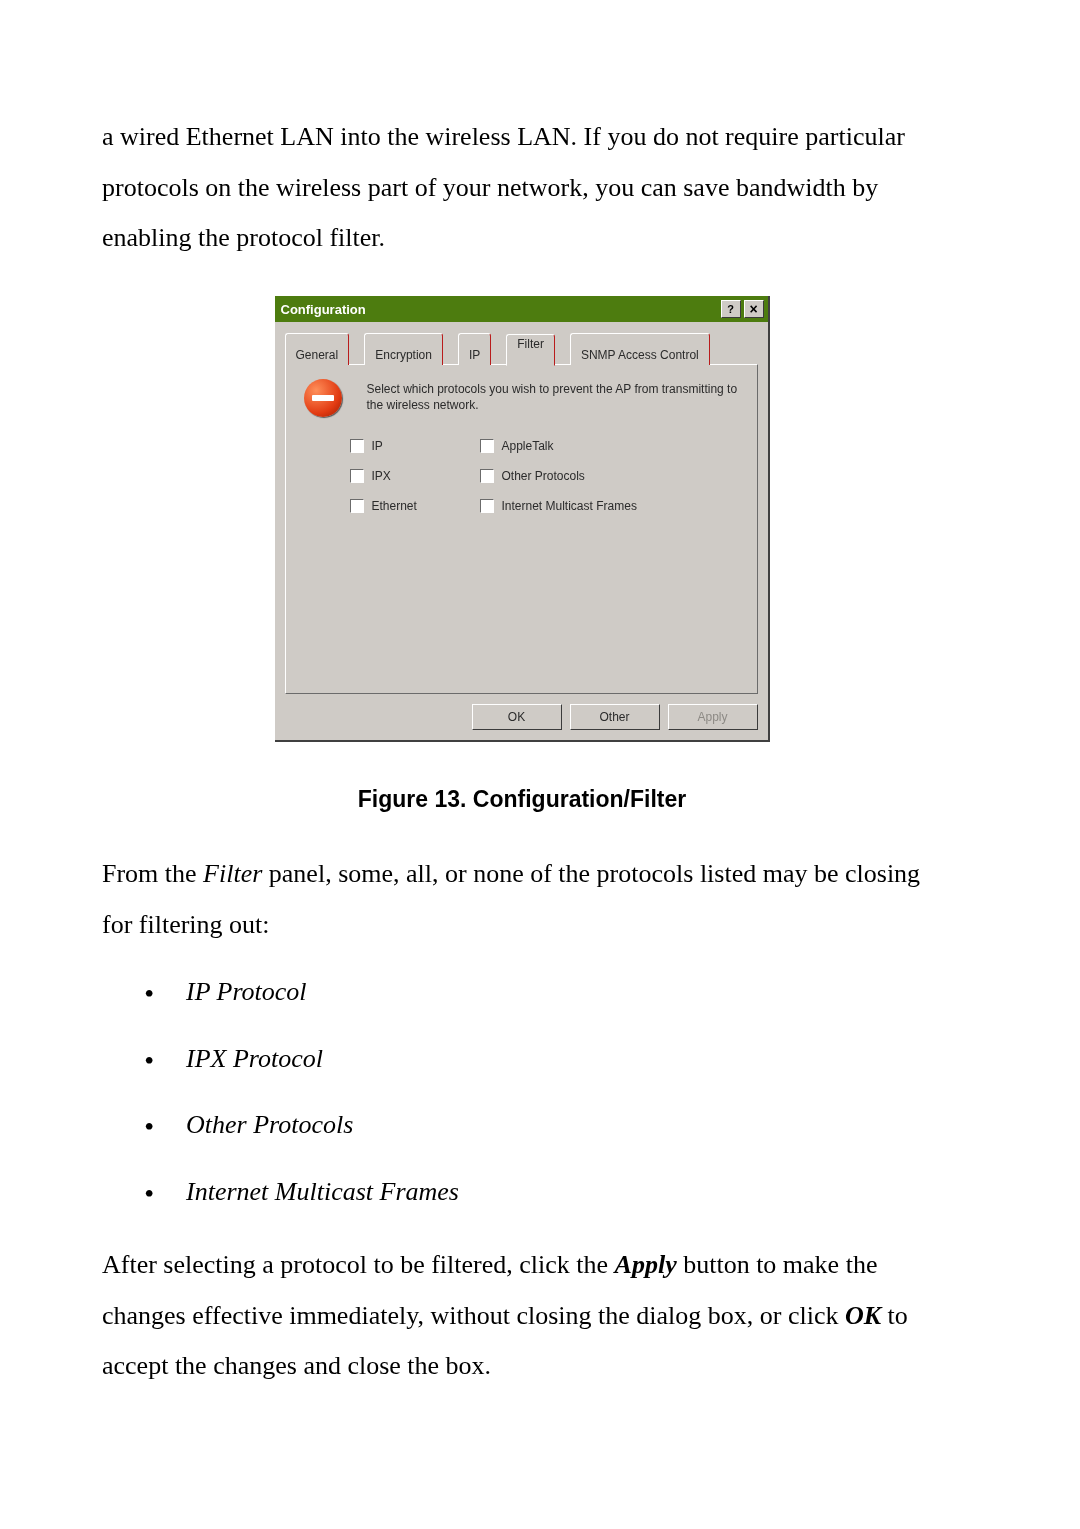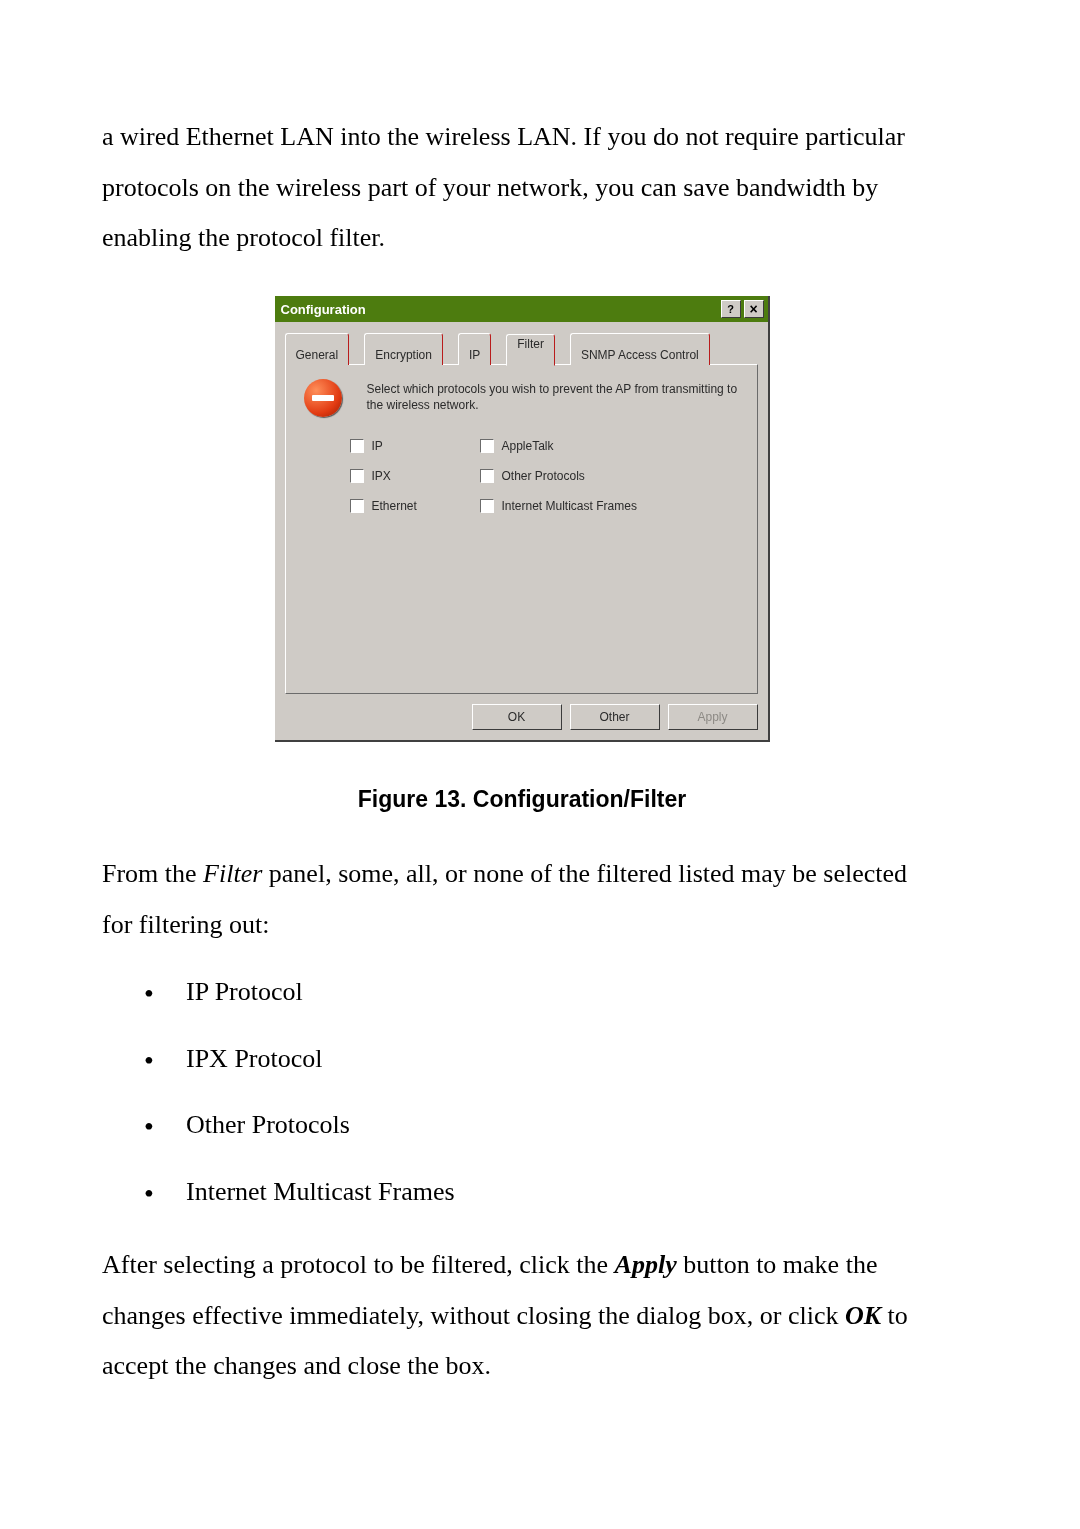--- a/index.html
+++ b/index.html
@@ -174,20 +174,21 @@
     font-size: 23px;
     margin: 44px 0 0 0;
   }
 
   .after-fig { margin-top: 36px; }
 
   ul.protocols {
     margin: 24px 0 0 0;
     padding: 0 0 0 42px;
     list-style: none;
+    font-style: italic;
   }
   ul.protocols li {
     position: relative;
     padding-left: 42px;
     font-size: 26px;
     line-height: 1.4;
     margin-bottom: 30px;
   }
   ul.protocols li::before {
     content: "\2022";
@@ -258,21 +259,21 @@
         <span class="win-btn">OK</span>
         <span class="win-btn">Other</span>
         <span class="win-btn disabled">Apply</span>
       </div>
     </div>
   </div>
 
   <p class="figure-caption">Figure 13.  Configuration/Filter</p>
 
   <p class="body-text after-fig">
-    <span>From the </span><span class="italic">Filter</span><span> panel, some, all, or none of the filtered listed may be selected for filtering out:</span>
+    <span>From the </span><span class="italic">Filter</span><span> panel, some, all, or none of the protocols listed may be closing for filtering out:</span>
   </p>
 
   <ul class="protocols">
     <li>IP Protocol</li>
     <li>IPX Protocol</li>
     <li>Other Protocols</li>
     <li>Internet Multicast Frames</li>
   </ul>
 
   <p class="body-text after-list">

